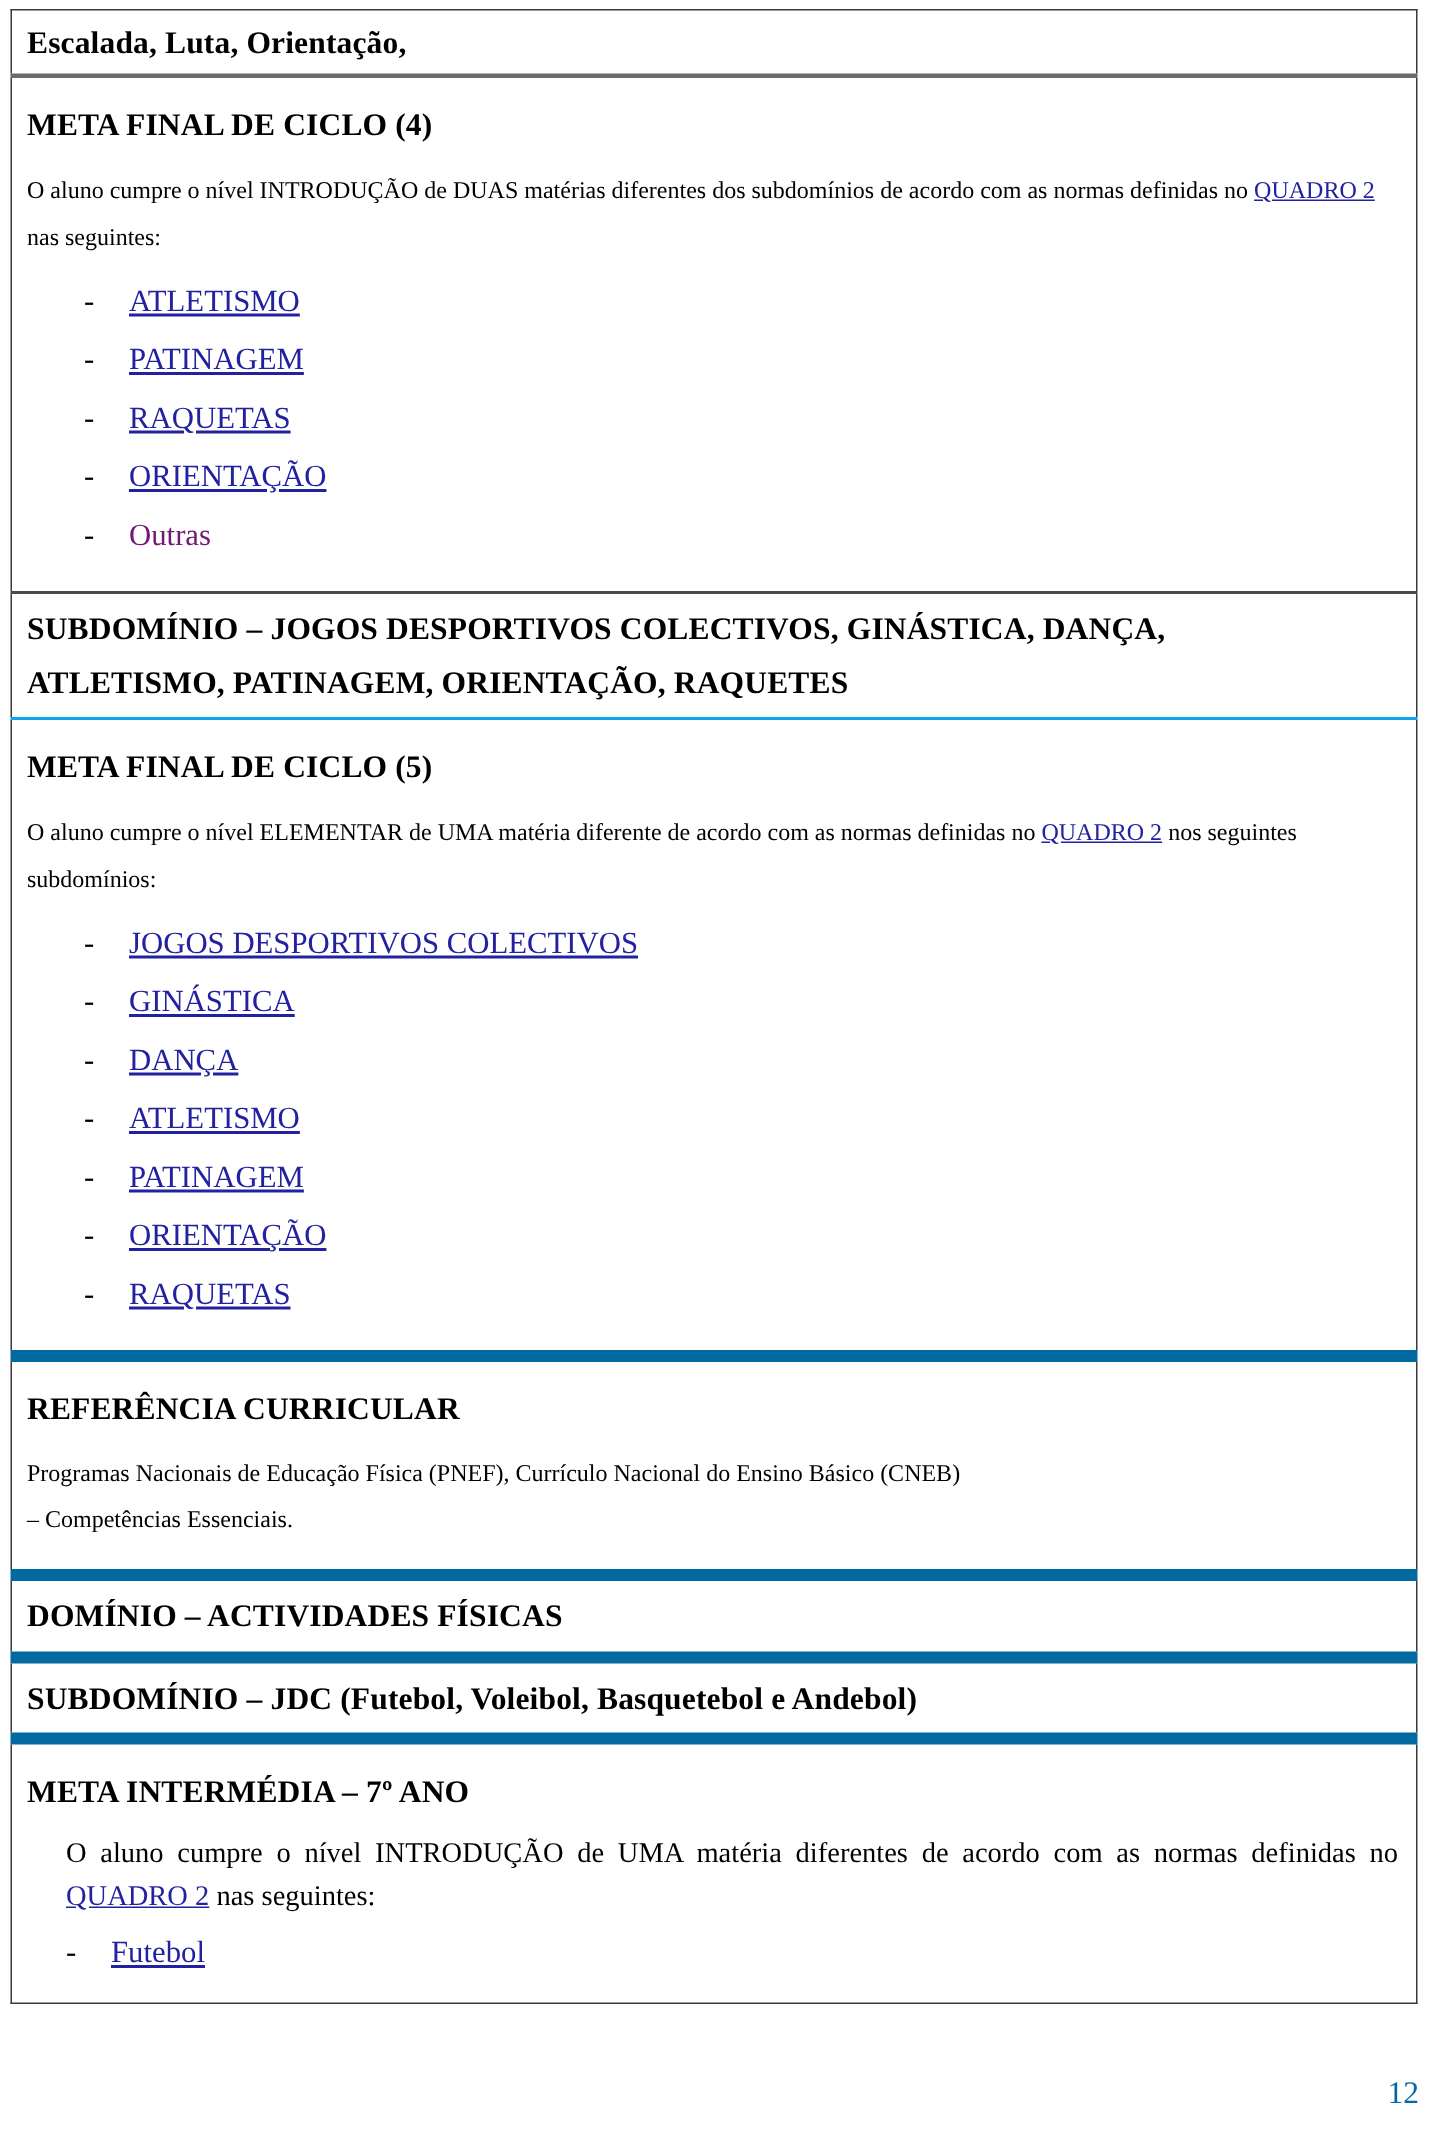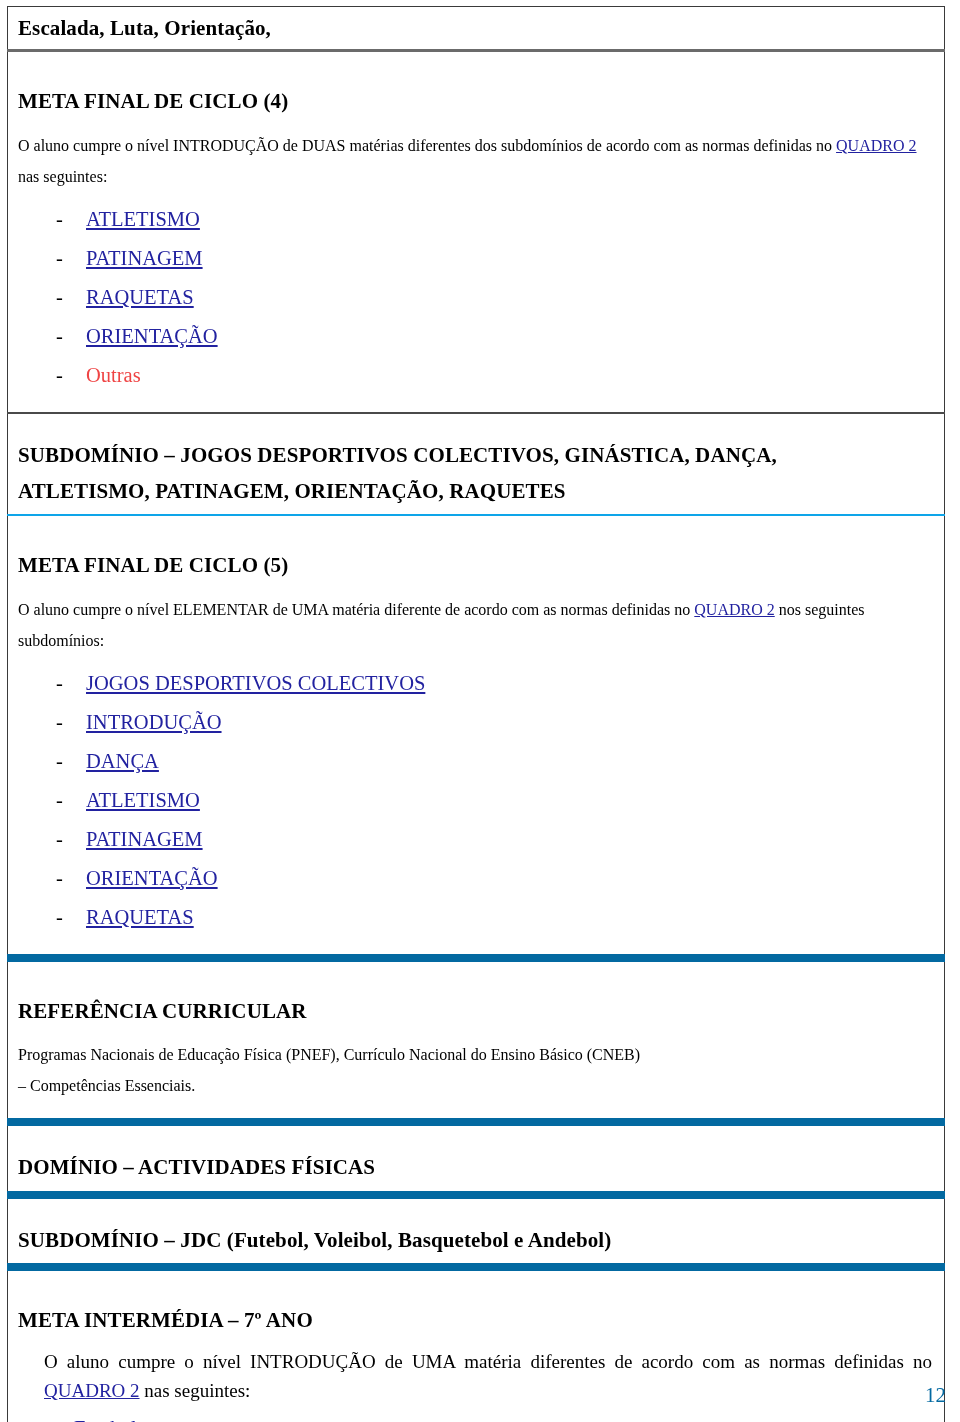--- a/index.html
+++ b/index.html
@@ -33,21 +33,21 @@
     border-collapse: collapse;
     table-layout: fixed;
   }
   .doc-table td {
     border: 1px solid #3a3a3a;
     padding: 0;
     vertical-align: top;
   }
 
   .cell-pad {
-    padding: 27px 12px 9px 10px;
+    padding: 9px 12px 9px 10px;
   }
   .cell-pad-tight {
     padding: 7px 12px 7px 10px;
   }
 
   
   tr.row-heading-top > td {
     border-bottom: 3px solid #6b6b6b;
   }
   tr.row-sub-emph > td {
@@ -101,21 +101,21 @@
     line-height: 1.5;
   }
   ul.dash-list.narrow li .dash {
     left: 26px;
   }
 
   .lnk {
     color: #2222a0;
     text-decoration: underline;
   }
-  .plain { color: #ef4444; }
+  .plain { color: #701a75; }
 
   .page-number {
     position: absolute;
     right: 14px;
     bottom: 14px;
     font-size: 21px;
     color: #0369a1;
   }
 </style>
 </head>
@@ -190,21 +190,21 @@
             <div class="spacer-sm"></div>
             <p class="body-line"><span>O aluno cumpre o nível ELEMENTAR de UMA matéria diferente de acordo com as normas definidas no </span><a class="lnk" href="#">QUADRO 2</a><span> nos seguintes subdomínios:</span></p>
             <div class="spacer-xs"></div>
             <ul class="dash-list">
               <li>
                 <span class="dash">-</span>
                 <a class="lnk" href="#">JOGOS DESPORTIVOS COLECTIVOS</a>
               </li>
               <li>
                 <span class="dash">-</span>
-                <a class="lnk" href="#">INTRODUÇÃO</a>
+                <a class="lnk" href="#">GINÁSTICA</a>
               </li>
               <li>
                 <span class="dash">-</span>
                 <a class="lnk" href="#">DANÇA</a>
               </li>
               <li>
                 <span class="dash">-</span>
                 <a class="lnk" href="#">ATLETISMO</a>
               </li>
               <li>

